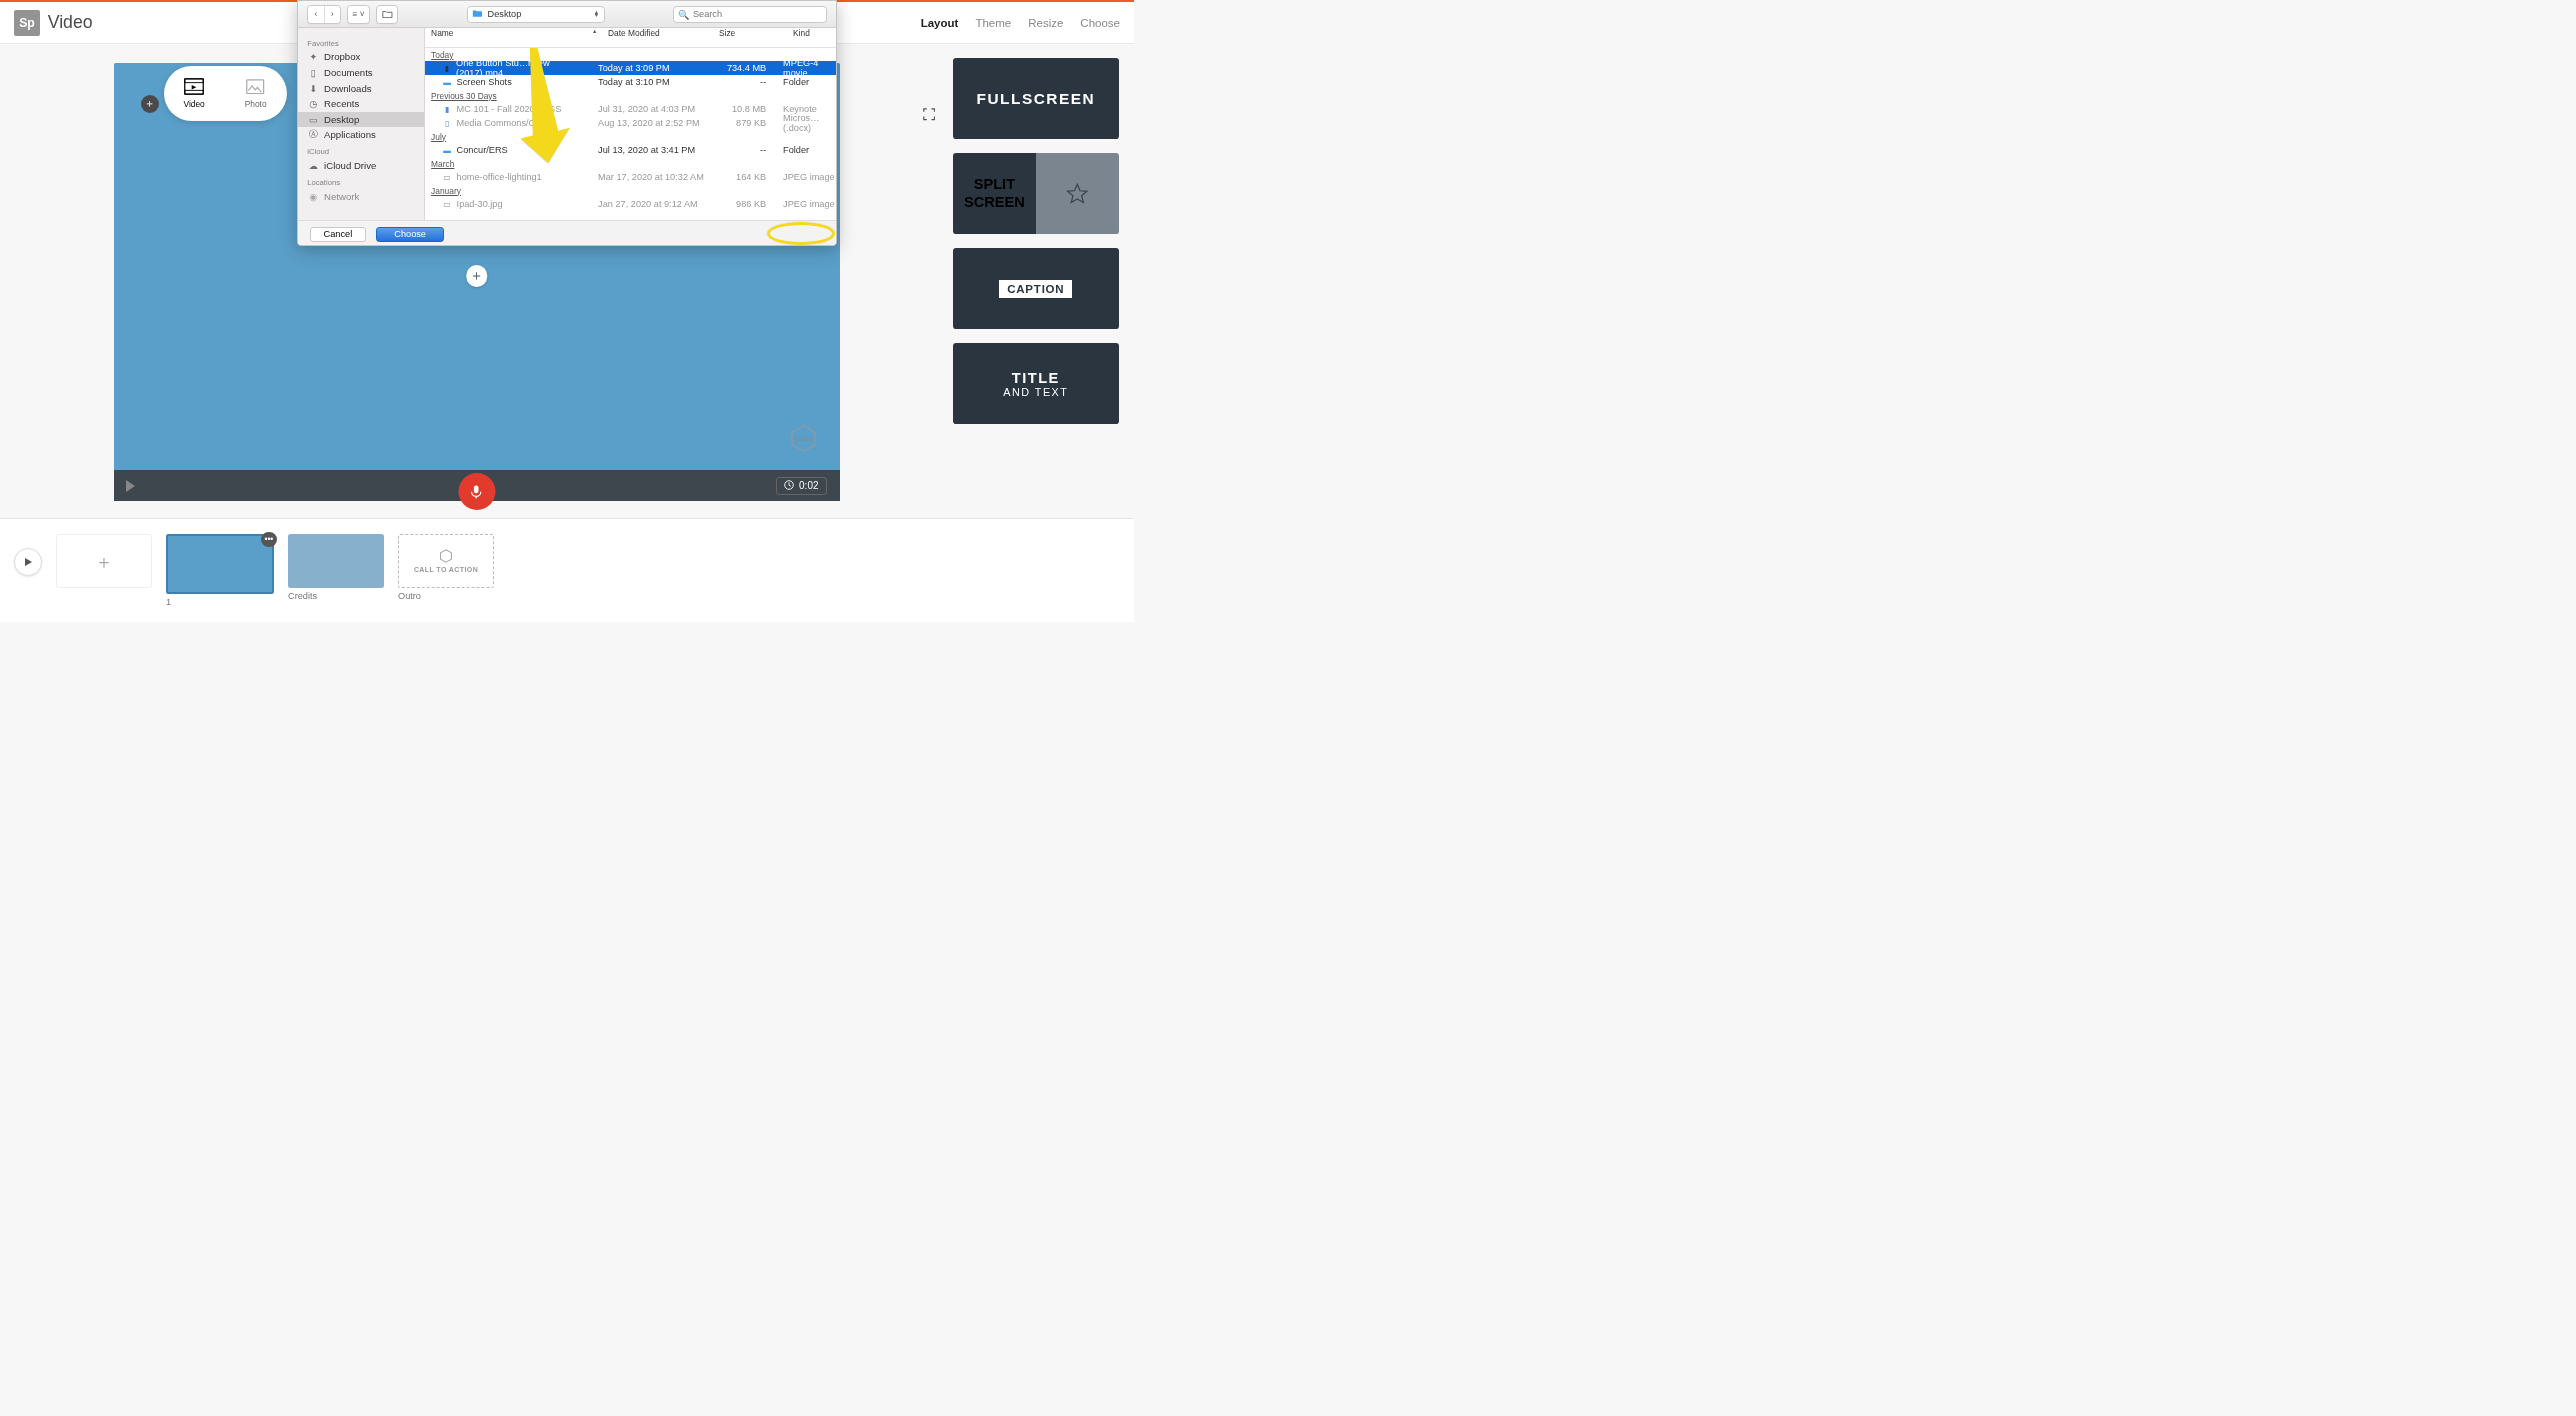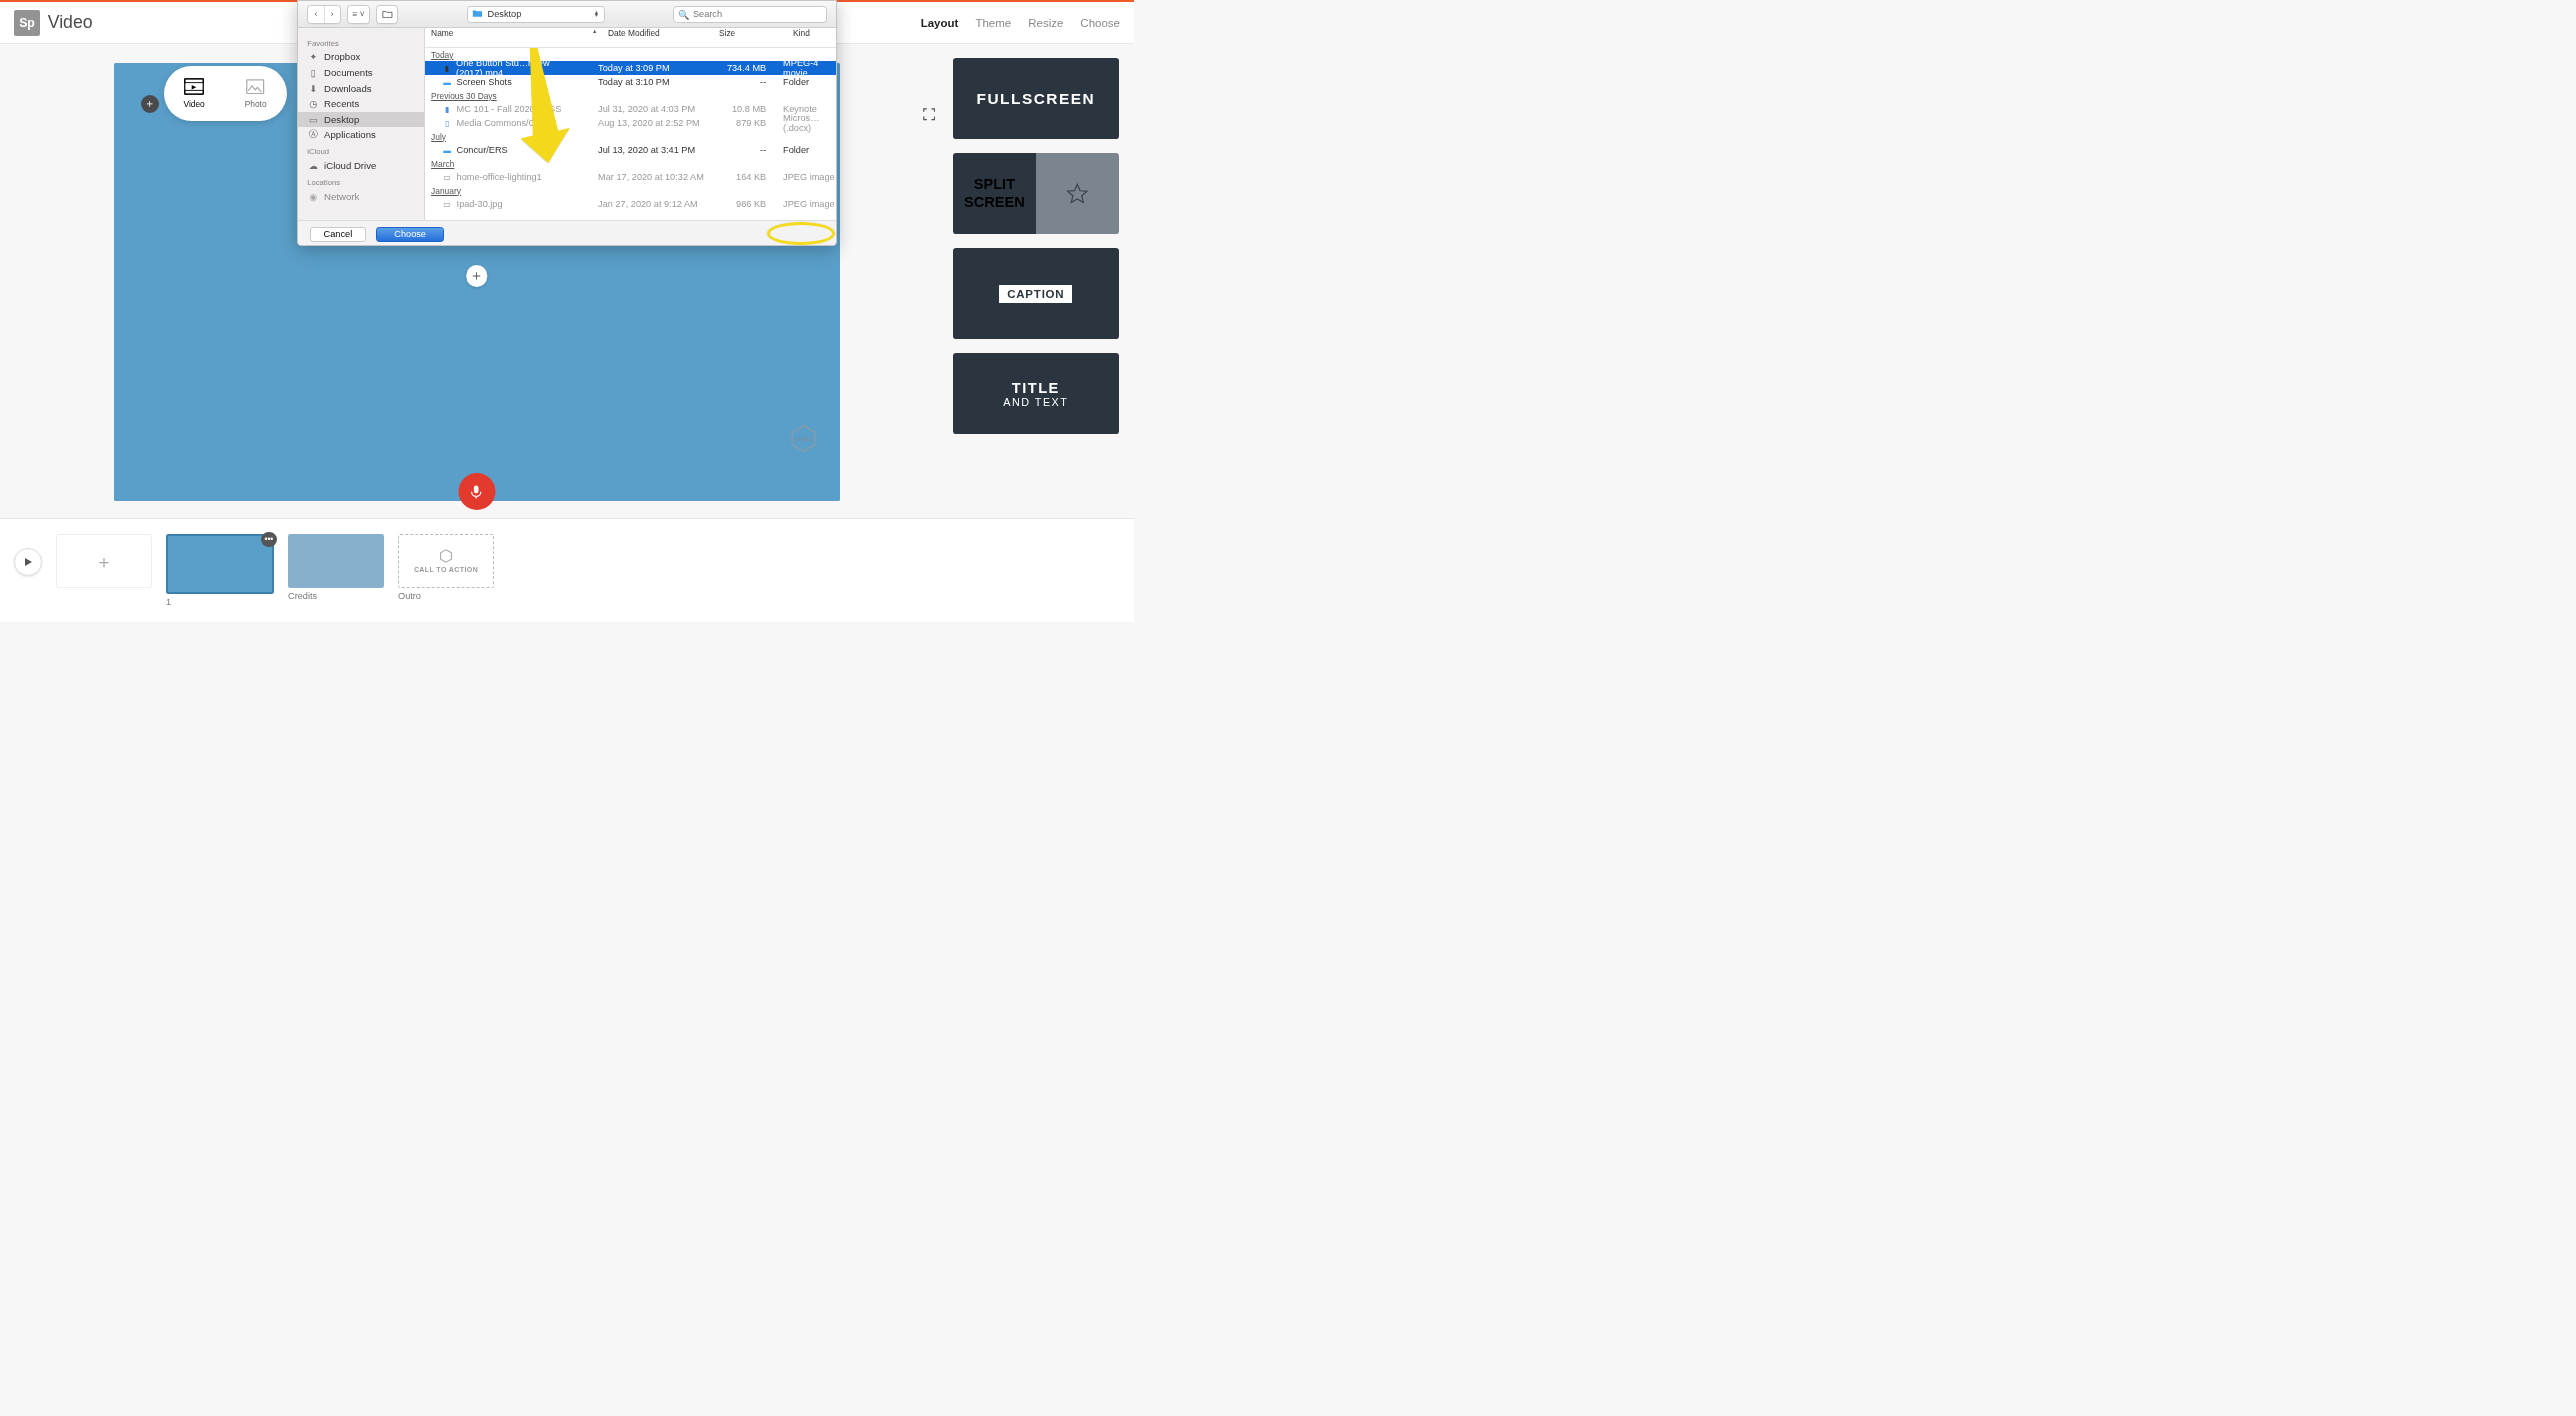--- a/index.html
+++ b/index.html
@@ -34,21 +34,21 @@
 .mic-btn { position:absolute; left:50%; bottom:-9.2px; transform:translateX(-50%); width:37px; height:37px; border-radius:50%; background:#e23b2e; display:flex; align-items:center; justify-content:center; color:#fff; z-index:2; }
 .fs-corners { position:absolute; right:17.7px; top:64px; color:#555; font-size:12.3px; }
 
 
 .right-panel { width: 181px; padding: 14px 15.4px 14px 0; display:flex; flex-direction:column; gap:14px; margin-left:auto; }
 .tile { background:#2b353f; border-radius:3.1px; color:#fff; display:flex; align-items:center; justify-content:center; text-align:center; letter-spacing:1.5px; }
 .tile-a { height:81px; font-size:15.4px; font-weight:600; }
 .tile-split { height:81px; display:flex; }
 .tile-split .left { flex:1; background:#2b353f; display:flex; flex-direction:column; align-items:center; justify-content:center; font-size:14.6px; font-weight:600; line-height:1.2; border-radius:3.1px 0 0 3.1px; }
 .tile-split .right { flex:1; background:#7b858f; display:flex; align-items:center; justify-content:center; font-size:21.5px; border-radius:0 3.1px 3.1px 0; }
-.tile-caption { height:91px; }
+.tile-caption { height:81px; }
 .caption-chip { background:#fff; color:#2b353f; padding:3.1px 7.7px; font-size:11.5px; font-weight:700; letter-spacing:0.8px; }
 .tile-title { height:81px; flex-direction:column; }
 .tile-title .t1 { font-size:14.6px; font-weight:600; }
 .tile-title .t2 { font-size:10.8px; letter-spacing:1.5px; }
 
 
 .timeline { position:absolute; bottom:0; left:0; right:0; height:104px; background:#fff; border-top:0.8px solid #e5e5e5; display:flex; align-items:flex-start; padding:15.4px 14px; gap:14px; }
 .tl-play { width:28px; height:28px; border-radius:50%; background:#fff; border:0.8px solid #ddd; display:flex; align-items:center; justify-content:center; margin-top:14px; box-shadow:0 0.8px 2.3px rgba(0,0,0,0.12);}
 .tl-play-tri { border-left:7px solid #555; border-top:4.6px solid transparent; border-bottom:4.6px solid transparent; margin-left:1.5px;}
 .tl-slide { display:flex; flex-direction:column; gap:3.1px; }
@@ -152,20 +152,31 @@
 
       <div class="center-plus">＋</div>
 
       <div class="logo-hex">
         <svg width="29" height="29" viewBox="0 0 38 38">
             <polygon points="19,2 34,11 34,27 19,36 4,27 4,11" fill="none" stroke="#999" stroke-width="1.4"></polygon>
           </svg>
         <span style="position:absolute">LOGO</span>
       </div>
 
+      <div class="play-bar">
+        <div class="play-tri" style="cursor:pointer"></div>
+        <div class="play-bar-spacer"></div>
+        <div class="time-box">
+          <span><svg width="10" height="10" viewBox="0 0 13 13">
+                <circle cx="6.5" cy="6.5" r="5.6" stroke="#fff" fill="none" stroke-width="1.2"></circle>
+                <path d="M6.5 3v3.8l2.5 1.4" stroke="#fff" fill="none" stroke-width="1.2"></path>
+              </svg></span>
+          <span>0:02</span>
+        </div>
+      </div>
 
       <div class="mic-btn">
         <svg width="15.4" height="15.4" viewBox="0 0 20 20">
             <rect x="7" y="2" width="6" height="10" rx="3" fill="#fff"></rect>
             <path d="M4 10a6 6 0 0012 0M10 16v3" stroke="#fff" stroke-width="1.6" fill="none"></path>
           </svg>
       </div>
     </div>
   </div>
 

